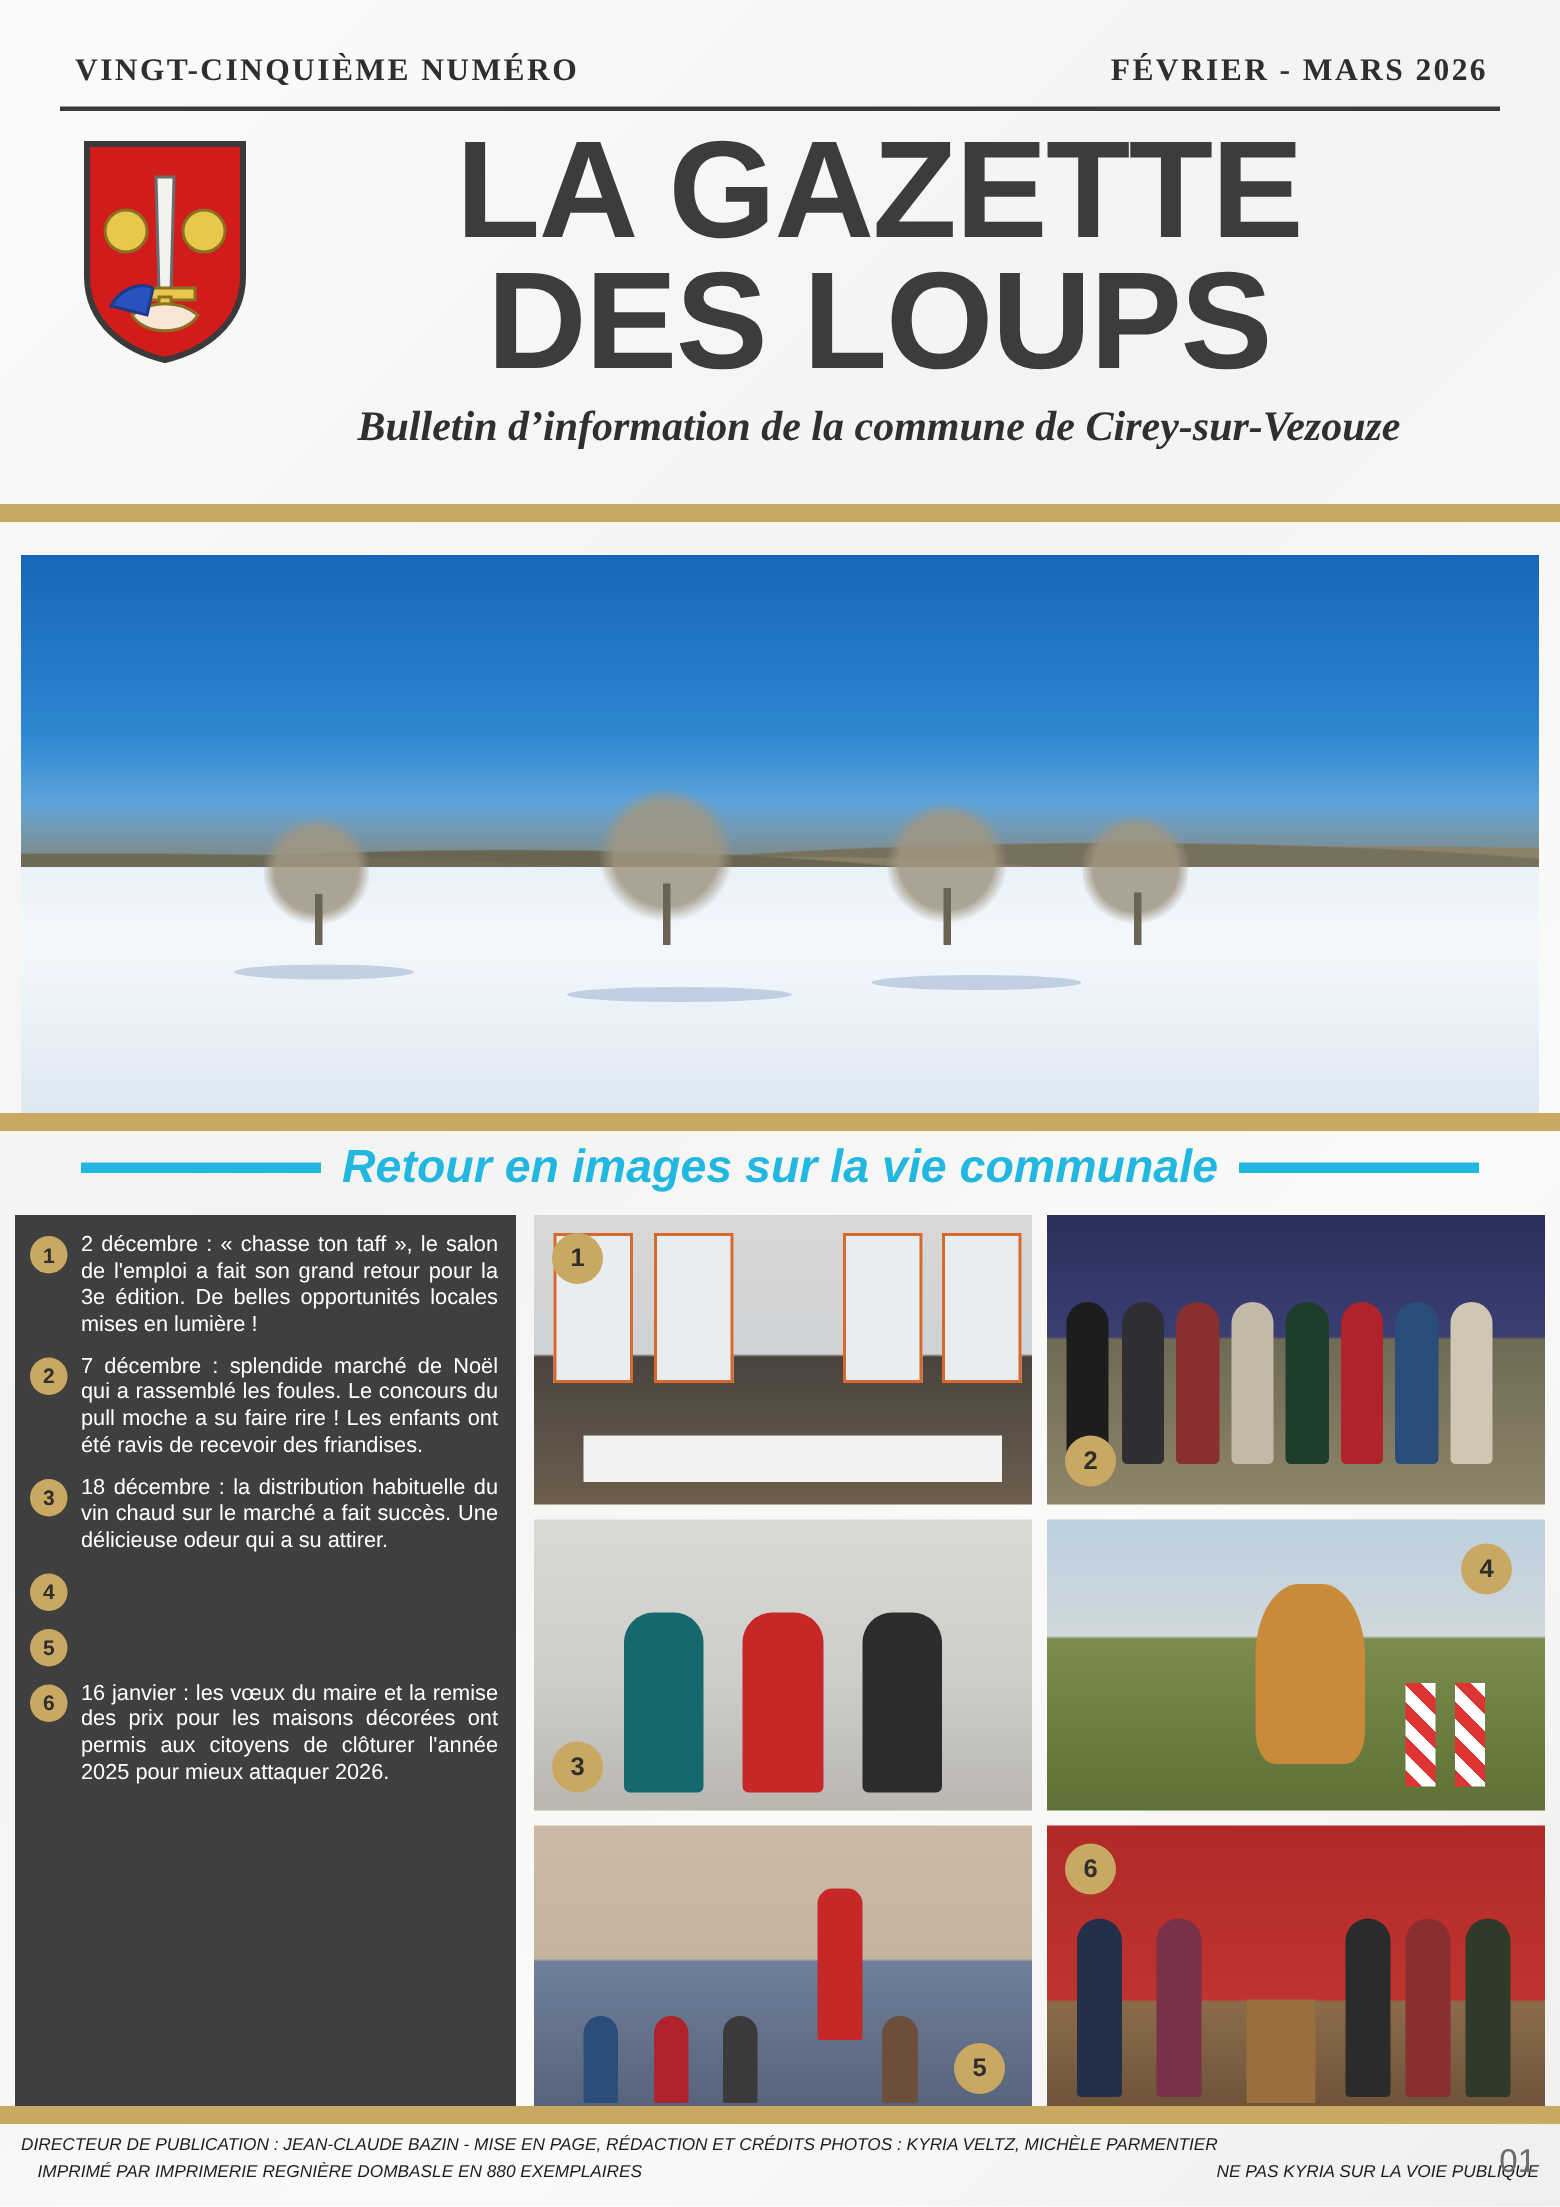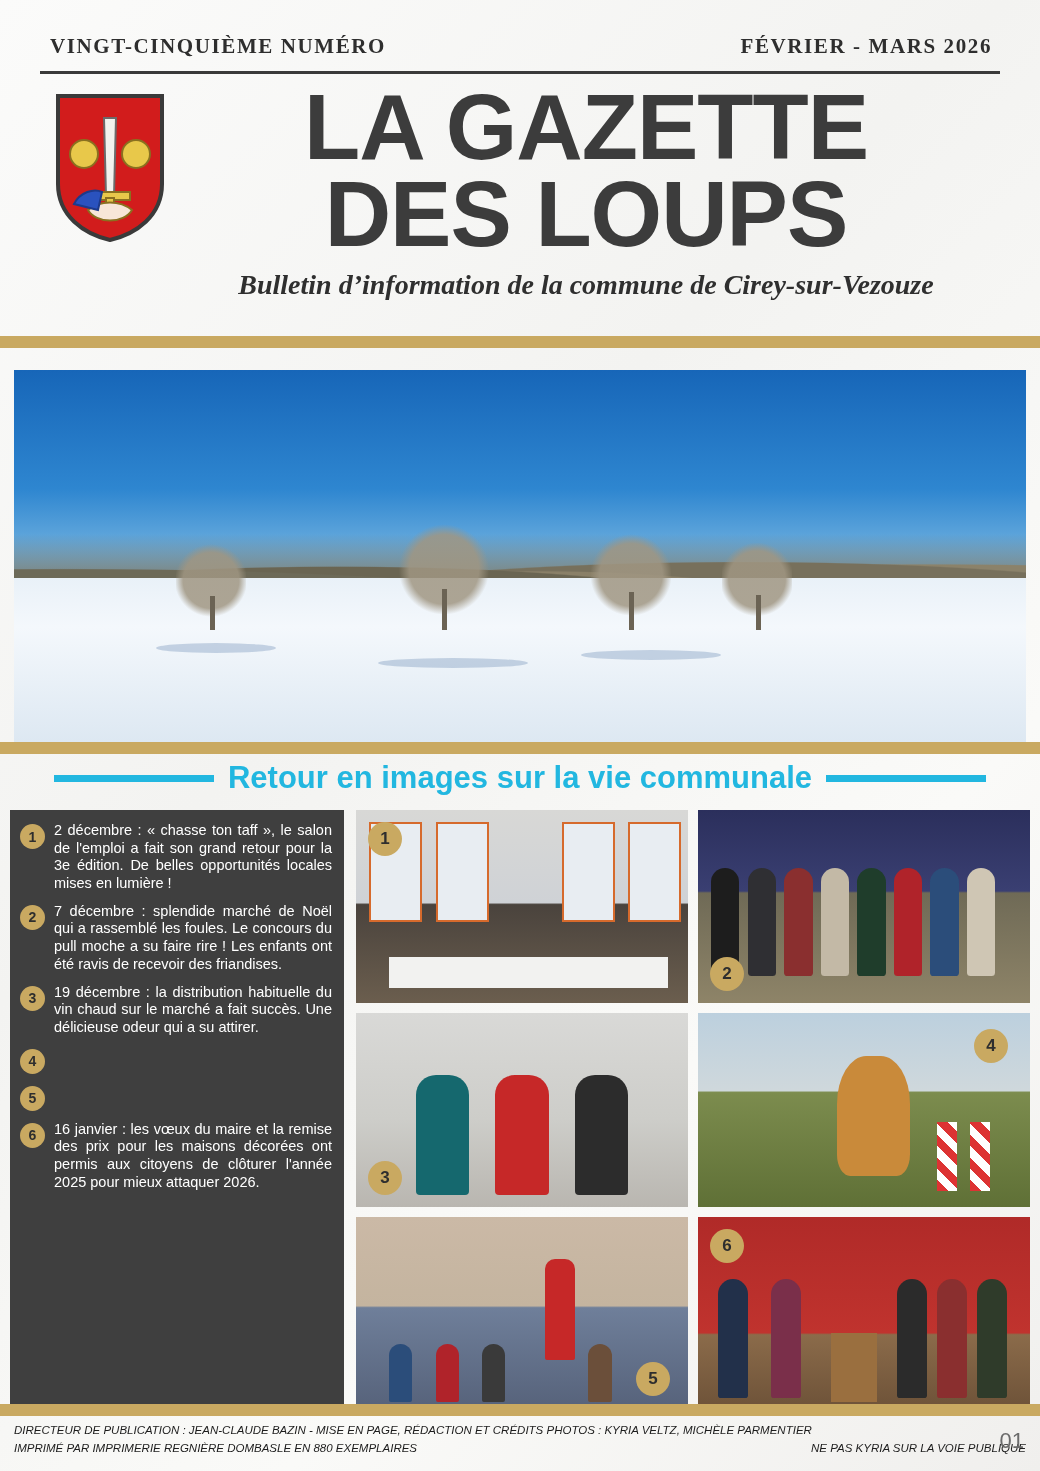--- a/index.html
+++ b/index.html
@@ -126,20 +126,21 @@
     height: 48px;
     display: flex; align-items: center; justify-content: center;
     gap: 14px;
   }
   .sec-line { height: 7px; background: #22b7e0; flex: 0 0 auto; }
   .sec-line.l { width: 160px; }
   .sec-line.r { width: 160px; }
   .sec-title {
     font-size: 31px; font-weight: bold; color: #22b7e0;
     white-space: nowrap;
+    font-style: italic;
   }
 
   
   .content {
     position: absolute;
     left: 10px; top: 810px;
     width: 1020px; height: 600px;
     display: flex;
     gap: 12px;
   }
@@ -216,21 +217,21 @@
   .band-gold.bot { top: 1404px; }
   .footer {
     position: absolute;
     left: 0; right: 0; top: 1416px;
     padding: 6px 14px 0 14px;
     font-size: 11.5px;
     font-style: italic;
     color: #1c1c1c;
     line-height: 1.55;
   }
-  .footer-row { display: flex; justify-content: space-between; align-items: baseline; }
+  .footer-row { display: flex; justify-content: space-between; align-items: baseline; margin-left: 11px; }
   .page-no {
     position: absolute; right: 16px; top: 1428px;
     font-size: 22px; color: #6b6b6b; font-style: normal;
   }
 </style>
 </head>
 <body>
 
 <div class="page">
 
@@ -291,21 +292,21 @@
       <div class="event">
         <div class="num">1</div>
         <div class="event-text">2 décembre : « chasse ton taff », le salon de l'emploi a fait son grand retour pour la 3e édition. De belles opportunités locales mises en lumière !</div>
       </div>
       <div class="event">
         <div class="num">2</div>
         <div class="event-text">7 décembre : splendide marché de Noël qui a rassemblé les foules. Le concours du pull moche a su faire rire ! Les enfants ont été ravis de recevoir des friandises.</div>
       </div>
       <div class="event">
         <div class="num">3</div>
-        <div class="event-text">19 décembre : la distribution habituelle du vin chaud sur le marché a fait succès. Une délicieuse odeur qui a su attirer.</div>
+        <div class="event-text">18 décembre : la distribution habituelle du vin chaud sur le marché a fait succès. Une délicieuse odeur qui a su attirer.</div>
       </div>
       <div class="event">
         <div class="num">4</div>
       </div>
       <div class="event">
         <div class="num">5</div>
       </div>
       <div class="event">
         <div class="num">6</div>
         <div class="event-text">16 janvier : les vœux du maire et la remise des prix pour les maisons décorées ont permis aux citoyens de clôturer l'année 2025 pour mieux attaquer 2026.</div>

